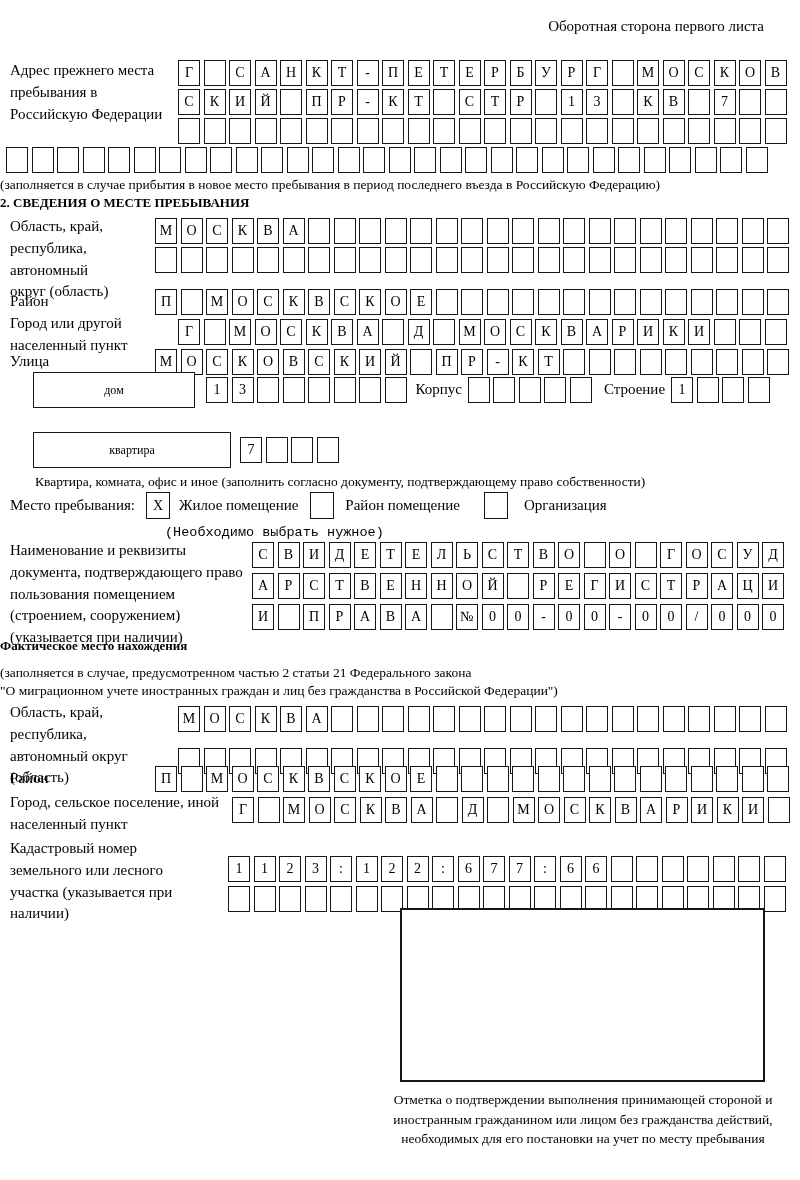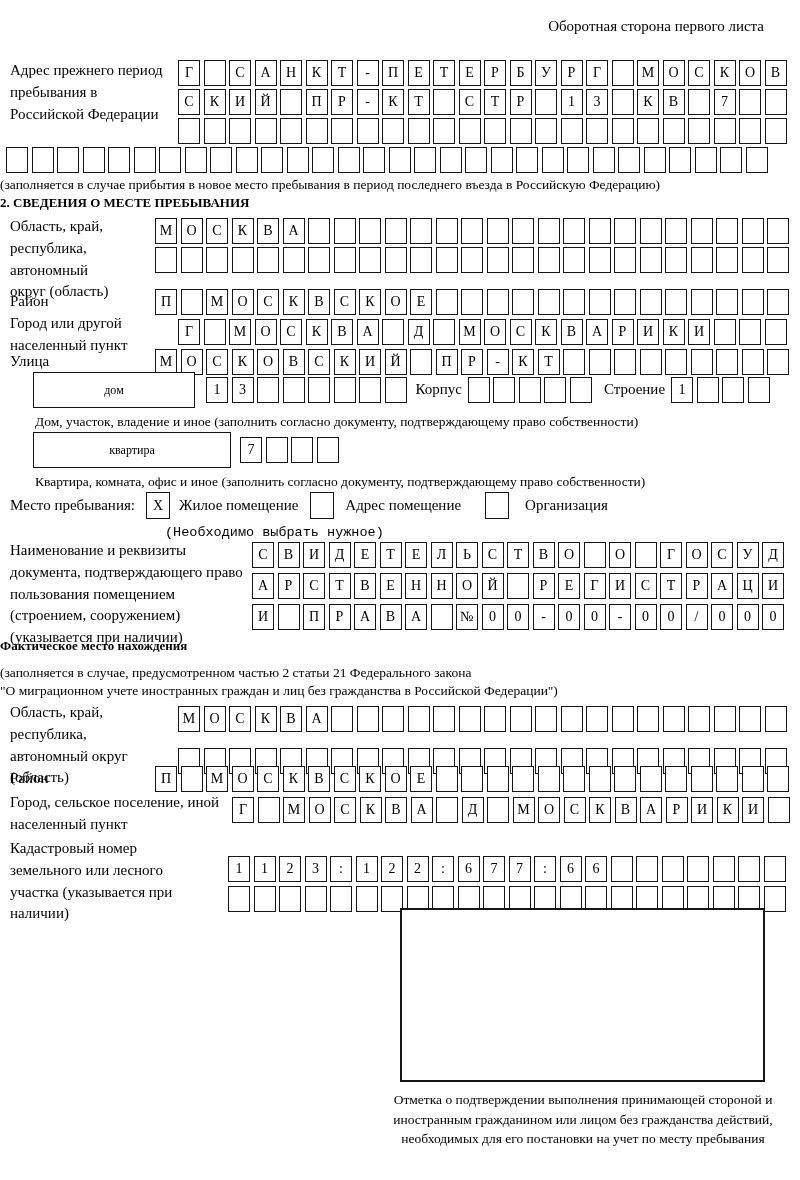--- a/index.html
+++ b/index.html
@@ -21,21 +21,21 @@
   .stamp{border:2px solid #161616;box-sizing:border-box;background:#fff;}
   .rowgap{display:flex;flex-direction:column;gap:3px;}
 </style>
 </head>
 <body>
 
 <div class="page">
 
   <div class="abs lbl" style="top:16px;right:36px;font-size:15px;">Оборотная сторона первого листа</div>
 
-  <div class="abs lbl" style="left:10px;top:60px;width:155px;">Адрес прежнего период пребывания в Российской Федерации</div>
+  <div class="abs lbl" style="left:10px;top:60px;width:155px;">Адрес прежнего места пребывания в Российскую Федерации</div>
   <div class="abs bxrow" style="left:178px;top:60px;">
       <span class="bx">Г</span>
       <span class="bx"></span>
       <span class="bx">С</span>
       <span class="bx">А</span>
       <span class="bx">Н</span>
       <span class="bx">К</span>
       <span class="bx">Т</span>
       <span class="bx">-</span>
       <span class="bx">П</span>
@@ -308,39 +308,38 @@
         <span class="bx"></span>
       </div>
     <div class="lbl" style="margin-left:12px;">Строение</div>
     <div class="bxrow" style="margin-left:6px;">
         <span class="bx">1</span>
         <span class="bx"></span>
         <span class="bx"></span>
         <span class="bx"></span>
       </div>
   </div>
-  <div class="abs note" style="left:35px;top:413px;">Дом, участок, владение и иное (заполнить согласно документу, подтверждающему право собственности)</div>
 
   <div class="abs" style="left:33px;top:432px;display:flex;align-items:center;">
     <div class="fieldbox" style="width:198px;height:36px;">квартира</div>
     <div class="bxrow" style="margin-left:9px;">
         <span class="bx">7</span>
         <span class="bx"></span>
         <span class="bx"></span>
         <span class="bx"></span>
       </div>
   </div>
   <div class="abs note" style="left:35px;top:473px;">Квартира, комната, офис и иное (заполнить согласно документу, подтверждающему право собственности)</div>
 
   <div class="abs" style="left:10px;top:492px;display:flex;align-items:center;">
     <div class="lbl">Место пребывания:</div>
     <div class="ck" style="margin-left:11px;">X</div>
     <div class="lbl" style="margin-left:9px;">Жилое помещение</div>
     <div class="ck" style="margin-left:12px;"></div>
-    <div class="lbl" style="margin-left:11px;">Адрес помещение</div>
+    <div class="lbl" style="margin-left:11px;">Район помещение</div>
     <div class="ck" style="margin-left:24px;"></div>
     <div class="lbl" style="margin-left:16px;">Организация</div>
   </div>
   <div class="abs note" style="left:165px;top:524px;width:300px;font-family:Liberation Mono, monospace;">(Необходимо выбрать нужное)</div>
 
   <div class="abs lbl" style="left:10px;top:540px;width:235px;">Наименование и реквизиты документа, подтверждающего право пользования помещением (строением, сооружением) (указывается при наличии)</div>
   <div class="abs rowgap" style="left:252px;top:542px;gap:5px;">
     <div class="bxrow">
         <span class="bx">С</span>
         <span class="bx">В</span>

